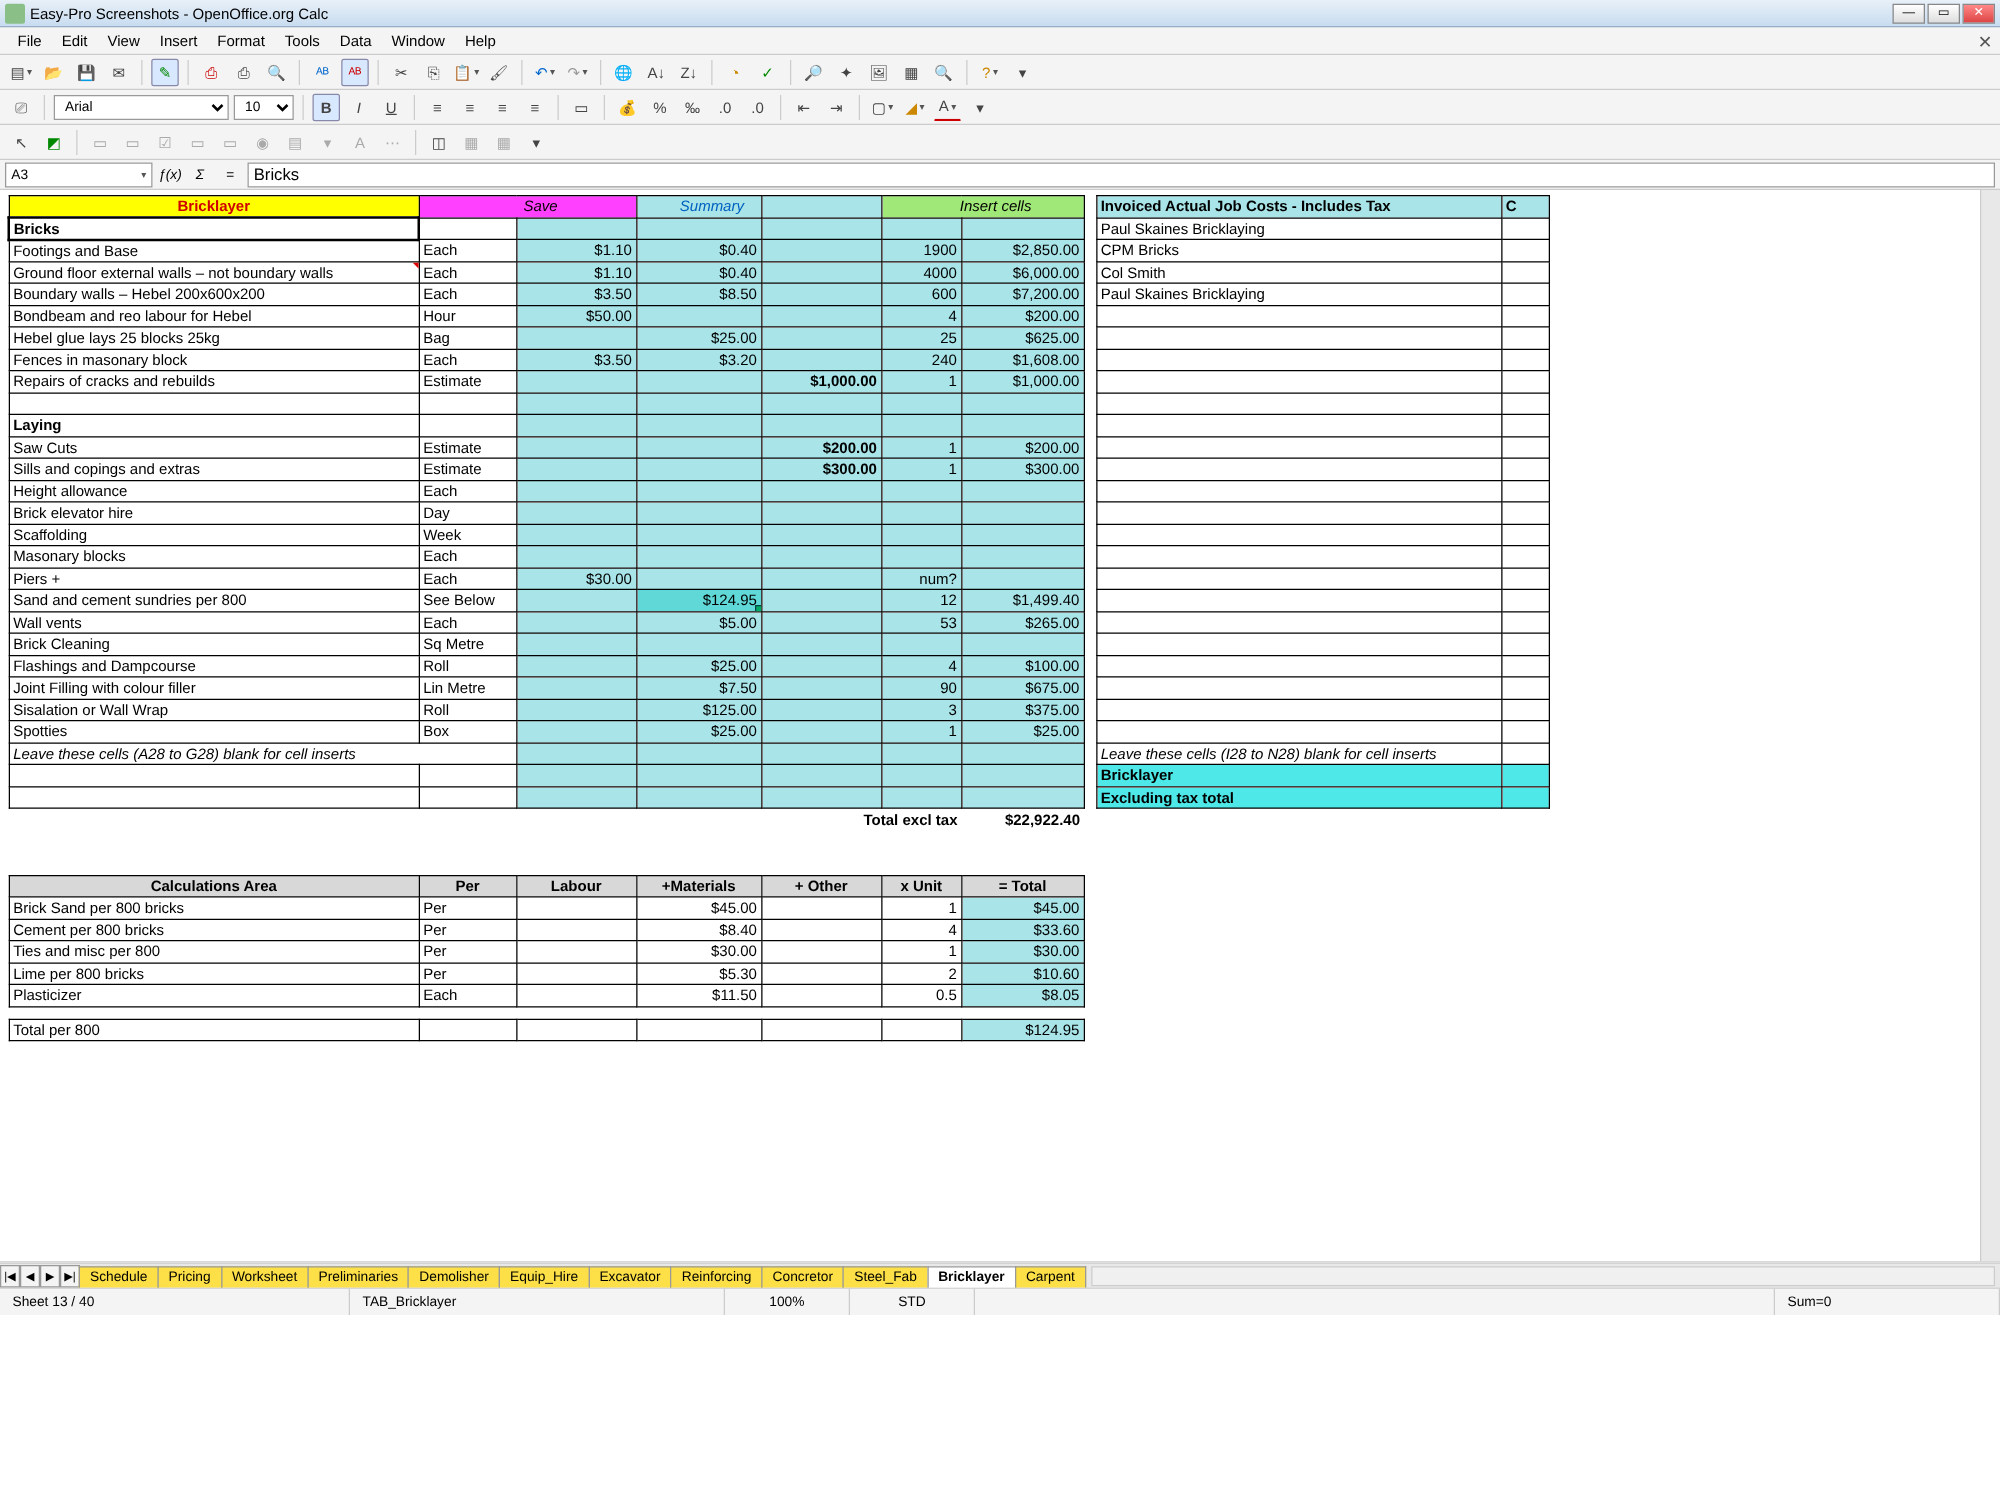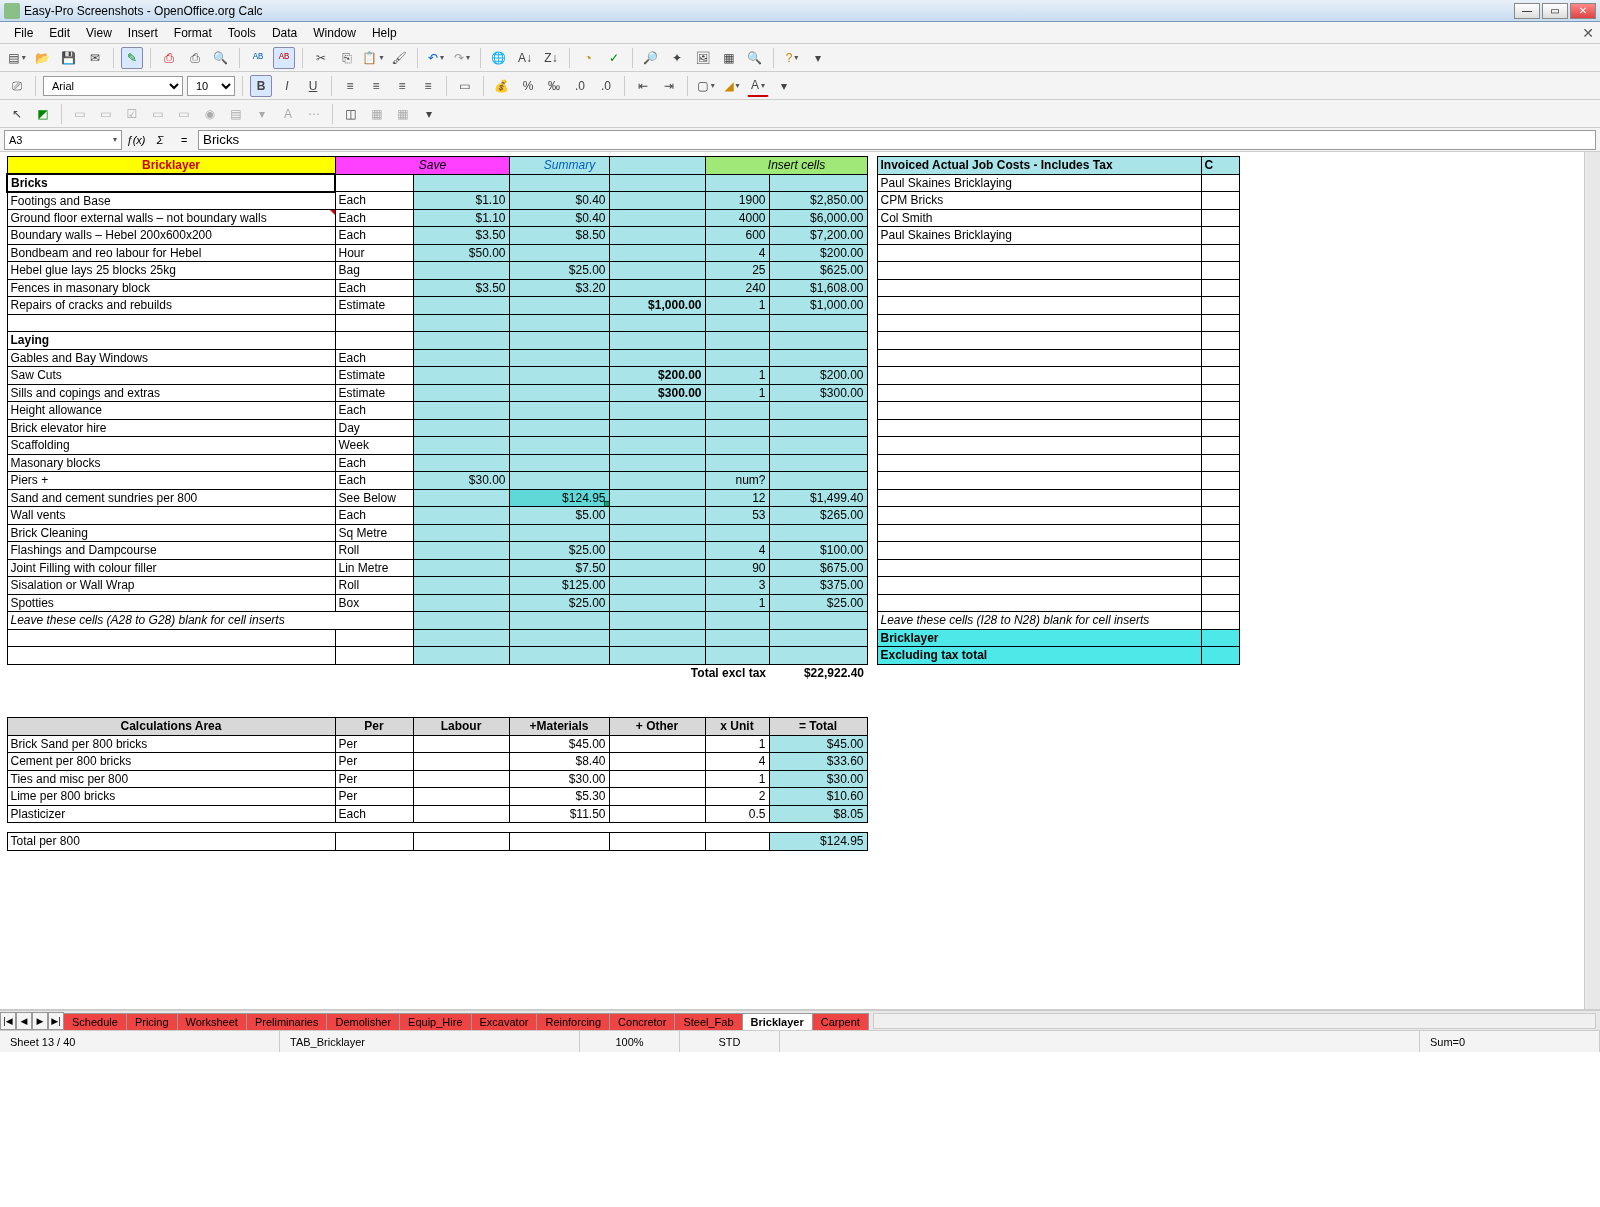--- a/index.html
+++ b/index.html
@@ -73,21 +73,21 @@
 .highlight-cell { background: #60d8d8 !important; position: relative; }
 .highlight-cell::after { content: ""; position: absolute; right: -3px; bottom: -3px; width: 6px; height: 6px; background: #0a6; border: 1px solid #044; }
 
 
 .vscroll { position: absolute; right: 0; top: 0; width: 16px; height: 100%; background: #e8e8e8; border-left: 1px solid #ccc; }
 
 
 .tabstrip { height: 20px; background: #e8e8e8; border-top: 1px solid #ccc; display: flex; align-items: center; font-size: 11px; }
 .tabnav { display: flex; }
 .tabnavbtn { width: 16px; height: 18px; border: 1px solid #999; background: #f4f4f4; text-align: center; line-height: 16px; font-size: 9px; cursor: pointer; }
-.sheettab { padding: 2px 8px; border: 1px solid #999; border-bottom: none; background: #ef4444; margin-left: -1px; cursor: pointer; position: relative; top: 1px; }
+.sheettab { padding: 2px 8px; border: 1px solid #999; border-bottom: none; background: #fde047; margin-left: -1px; cursor: pointer; position: relative; top: 1px; }
 .sheettab.active { background: #fff; font-weight: bold; }
 .hscroll { flex: 1; height: 16px; background: #f0f0f0; border: 1px solid #ccc; margin: 0 4px; }
 
 
 .statusbar { height: 22px; background: #f4f4f4; border-top: 1px solid #ccc; display: flex; align-items: center; font-size: 11px; }
 .statusbar .cell { padding: 0 10px; border-right: 1px solid #ccc; height: 100%; display: flex; align-items: center; }
 </style>
 </head>
 <body>
 
@@ -371,32 +371,20 @@
             <td class="cyan"></td>
             <td class="cyan"></td>
             <td class="cyan"></td>
             <td class="cyan"></td>
             <td class="cyan"></td>
             <td class="gap"></td>
             <td></td>
             <td></td>
           </tr>
 
-<tr>
-            <td>Gables and Bay Windows</td>
-            <td>Each</td>
-            <td class="cyan ral"></td>
-            <td class="cyan ral"></td>
-            <td class="cyan ral"></td>
-            <td class="cyan ral"></td>
-            <td class="cyan ral"></td>
-            <td class="gap"></td>
-            <td></td>
-            <td></td>
-          </tr>
 <tr>
             <td>Saw Cuts</td>
             <td>Estimate</td>
             <td class="cyan ral"></td>
             <td class="cyan ral"></td>
             <td class="cyan ral bold">$200.00</td>
             <td class="cyan ral">1</td>
             <td class="cyan ral">$200.00</td>
             <td class="gap"></td>
             <td></td>

